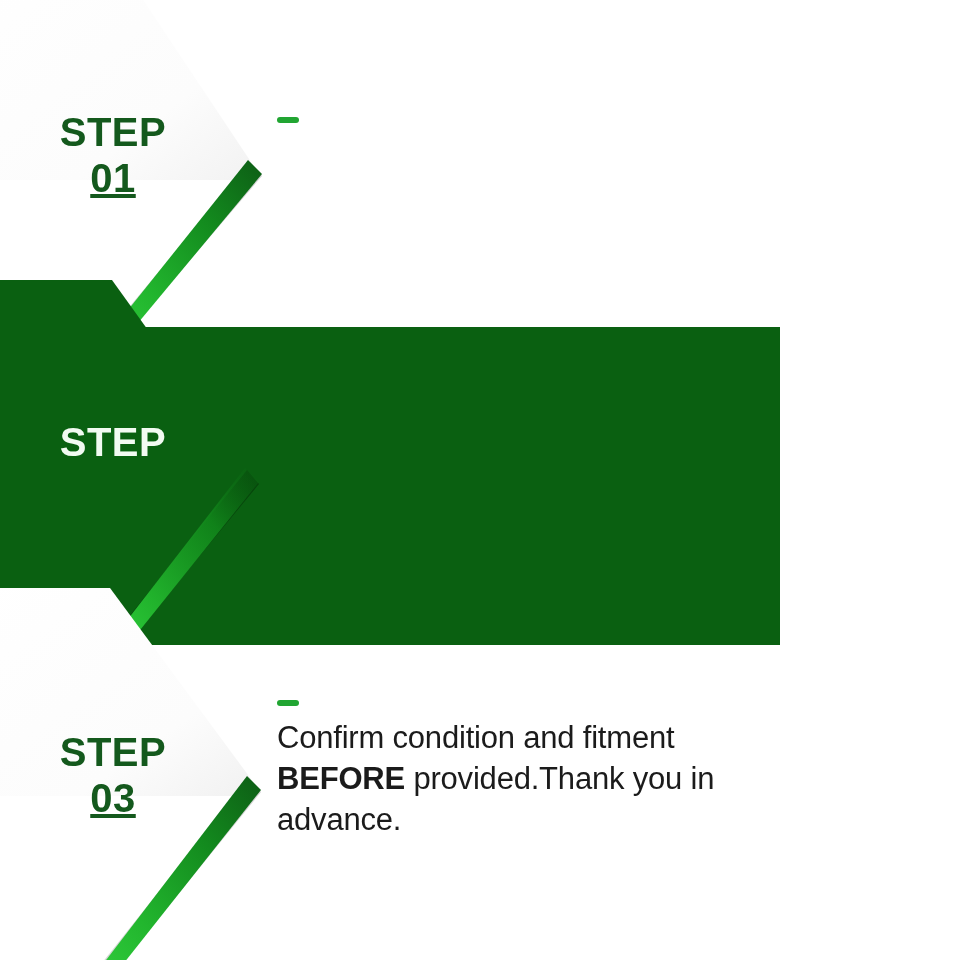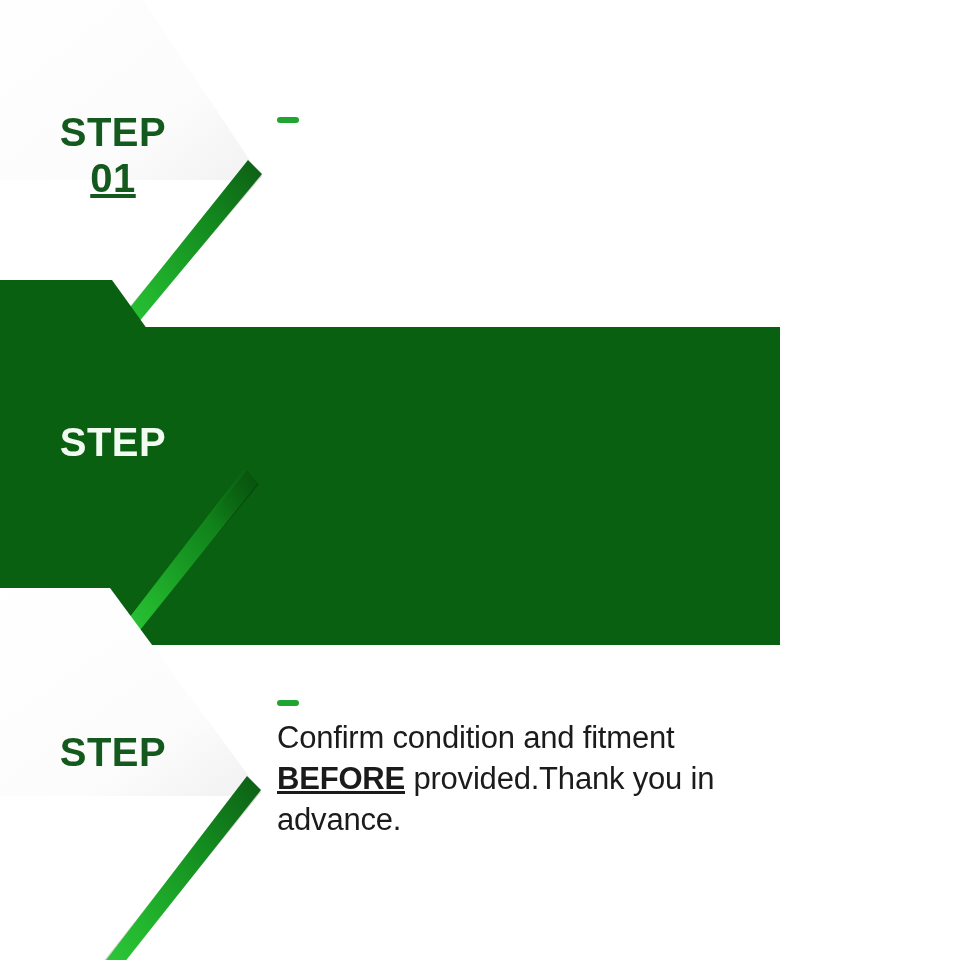--- a/index.html
+++ b/index.html
@@ -90,21 +90,21 @@
   }
   .desc p {
     margin: 0;
     font-size: 31px;
     font-weight: 400;
     line-height: 1.32;
     letter-spacing: -0.2px;
   }
   .desc.dark p { color: #1b1b1b; }
   .desc.light p { color: #f4fbf4; }
-  .desc p b { font-weight: 700; text-decoration: underline; }
+  .desc p b { font-weight: 700; }
 
   .desc-1 { top: 117px; }
   .desc-2 { top: 455px; }
   .desc-3 { top: 700px; }
 </style>
 </head>
 <body>
 
 <div id="stage">
 
@@ -197,20 +197,21 @@
     <span class="step-word">STEP</span>
     <span class="step-num">01</span>
   </div>
 
   <div class="step-label light label-2">
     <span class="step-word">STEP</span>
   </div>
 
   <div class="step-label dark label-3">
     <span class="step-word">STEP</span>
+    <span class="step-num">03</span>
   </div>
 
   <div class="desc dark desc-1">
     <span class="dash"></span>
   </div>
 
 
   <div class="desc dark desc-3">
     <span class="dash"></span>
     <p>

